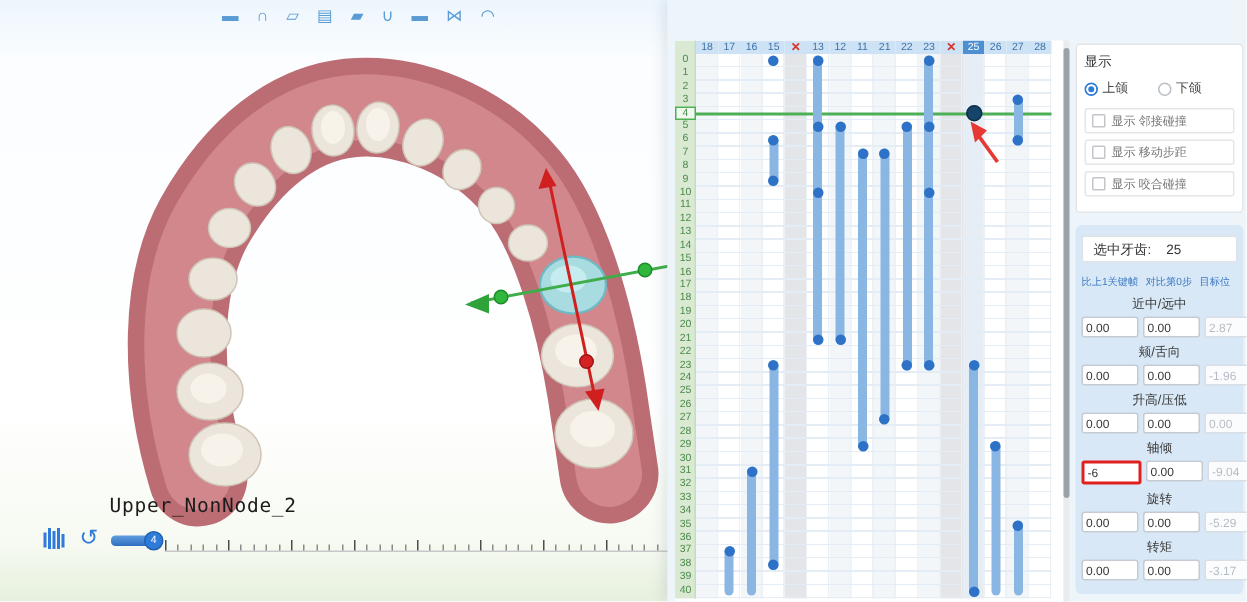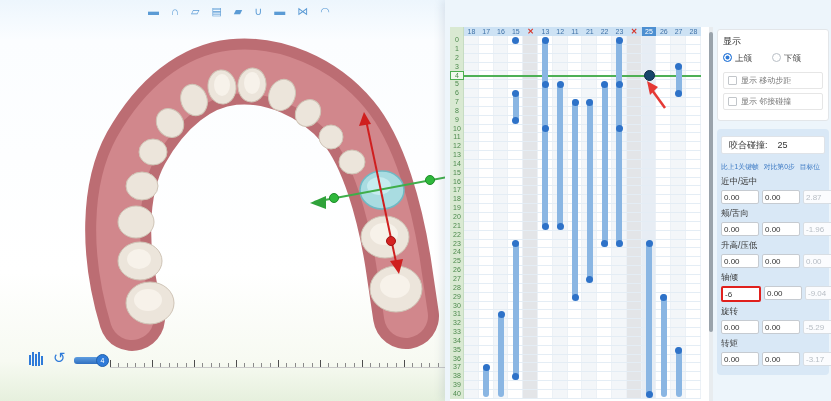--- a/index.html
+++ b/index.html
@@ -55,34 +55,34 @@
   .annot{position:absolute;}
 
   
   .sidebar{position:absolute;left:264px;top:27px;width:122px;height:374px;}
   .sb-scroll{position:absolute;left:0;top:0;width:4px;height:374px;background:#e8ecef;}
   .sb-thumb{position:absolute;left:0;top:5px;width:4px;height:300px;background:#9aa3ab;border-radius:2px;}
   .sb-inner{position:absolute;left:8px;top:2px;width:112px;}
   .card-disp{background:#fff;border:1px solid #e3e6e9;border-radius:3px;padding:5px 5px 6px;box-sizing:border-box;}
   .sb-title{font-size:9px;color:#333;}
   .radios{display:flex;gap:20px;margin:5px 0 7px;font-size:8.5px;color:#444;align-items:center;}
-  .radio{display:flex;align-items:flex-start;cursor:pointer;}
+  .radio{display:flex;align-items:center;cursor:pointer;}
   .rdot{width:9px;height:9px;border:1px solid #b9bfc6;border-radius:50%;display:inline-block;margin-right:3px;background:#fff;box-sizing:border-box;}
   .rdot.sel{border:1px solid #2f7bd9;background:#2f7bd9;box-shadow:inset 0 0 0 1.5px #fff;}
   .cb{display:flex;align-items:center;height:15px;background:#fff;border:1px solid #e6e6e6;border-radius:2px;
       margin-bottom:4px;padding:0 4px;font-size:8px;color:#777;cursor:pointer;}
   .box{width:7px;height:7px;border:1px solid #c2c6ca;border-radius:1px;margin-right:4px;background:#fff;flex:none;}
   .adjust{width:100%;height:16px;background:#eaeaea;border:1px solid #dcdcdc;border-radius:2px;
       font-size:8px;color:#555;font-family:inherit;cursor:pointer;}
   .bluecard{background:#d9e8f6;border-radius:4px;margin-top:8px;padding:7px 4px 9px;box-sizing:border-box;}
   .seltooth{background:#fff;border:1px solid #dfe3e8;border-radius:2px;height:16px;display:flex;align-items:center;
       padding:0 7px;font-size:9px;color:#333;gap:10px;}
   .links{display:flex;gap:5px;margin:8px 0 0;font-size:6.8px;color:#3b79c4;white-space:nowrap;}
   .lnk{cursor:pointer;}
-  .mt-label{font-size:8.5px;color:#3a3a3a;margin:4px 0 2px;}
+  .mt-label{font-size:8.5px;color:#3a3a3a;margin:4px 0 2px;text-align:center;}
   .mt-inputs{display:flex;gap:3px;}
   .mt-input{width:32px;height:12px;border:1px solid #c6cbd1;border-radius:2px;font-size:8px;color:#333;
       padding:0 2px;background:#fff;font-family:inherit;box-sizing:content-box;}
   .mt-input.ro{color:#b7bdc4;border-color:#d8dee4;background:#fbfcfe;}
   .mt-input.hl{border:2px solid #e0201d;}
 </style>
 </head>
 <body>
 
 <div class="app">
@@ -144,20 +144,21 @@
       </g>
 
       <g>
         <line x1="366" y1="120" x2="396" y2="262" stroke="#cf1f1f" stroke-width="2"></line>
         <polygon points="364,112 359,126 371,124" fill="#cf1f1f"></polygon>
         <circle cx="391" cy="241" r="4.5" fill="#d42222" stroke="#9f1414"></circle>
         <polygon points="399,274 390,261 403,259" fill="#cf1f1f"></polygon>
       </g>
     </svg>
 
+    <div class="model-label">Upper_NonNode_2</div>
 
     <div class="timeline">
       <span class="tl-icon" style="left:0">
         <svg width="17" height="17">
             <g fill="#2f7bd9">
           <rect x="1" y="4" width="2" height="10"></rect>
               <rect x="4" y="1" width="2" height="14"></rect>
           <rect x="7" y="3" width="2" height="12"></rect>
               <rect x="10" y="1" width="2" height="14"></rect>
           <rect x="13" y="5" width="2" height="9"></rect>
@@ -359,31 +360,35 @@
               <span class="rdot sel"></span>
               <span>上颌</span>
             </span>
             <span class="radio">
               <span class="rdot"></span>
               <span>下颌</span>
             </span>
           </div>
           <div class="cb">
             <span class="box"></span>
-            <span>显示 移动步距</span>
+            <span>显示 邻接碰撞</span>
           </div>
           <div class="cb">
             <span class="box"></span>
-            <span>显示 邻接碰撞</span>
+            <span>显示 移动步距</span>
+          </div>
+          <div class="cb">
+            <span class="box"></span>
+            <span>显示 咬合碰撞</span>
           </div>
         </div>
 
         <div class="bluecard">
           <div class="seltooth">
-            <span>咬合碰撞:</span>
+            <span>选中牙齿:</span>
             <span>25</span>
           </div>
           <div class="links">
             <span class="lnk">比上1关键帧</span>
             <span class="lnk">对比第0步</span>
             <span class="lnk">目标位</span>
           </div>
           <div>
               <div class="mt-label">近中/远中</div>
               <div class="mt-inputs">

